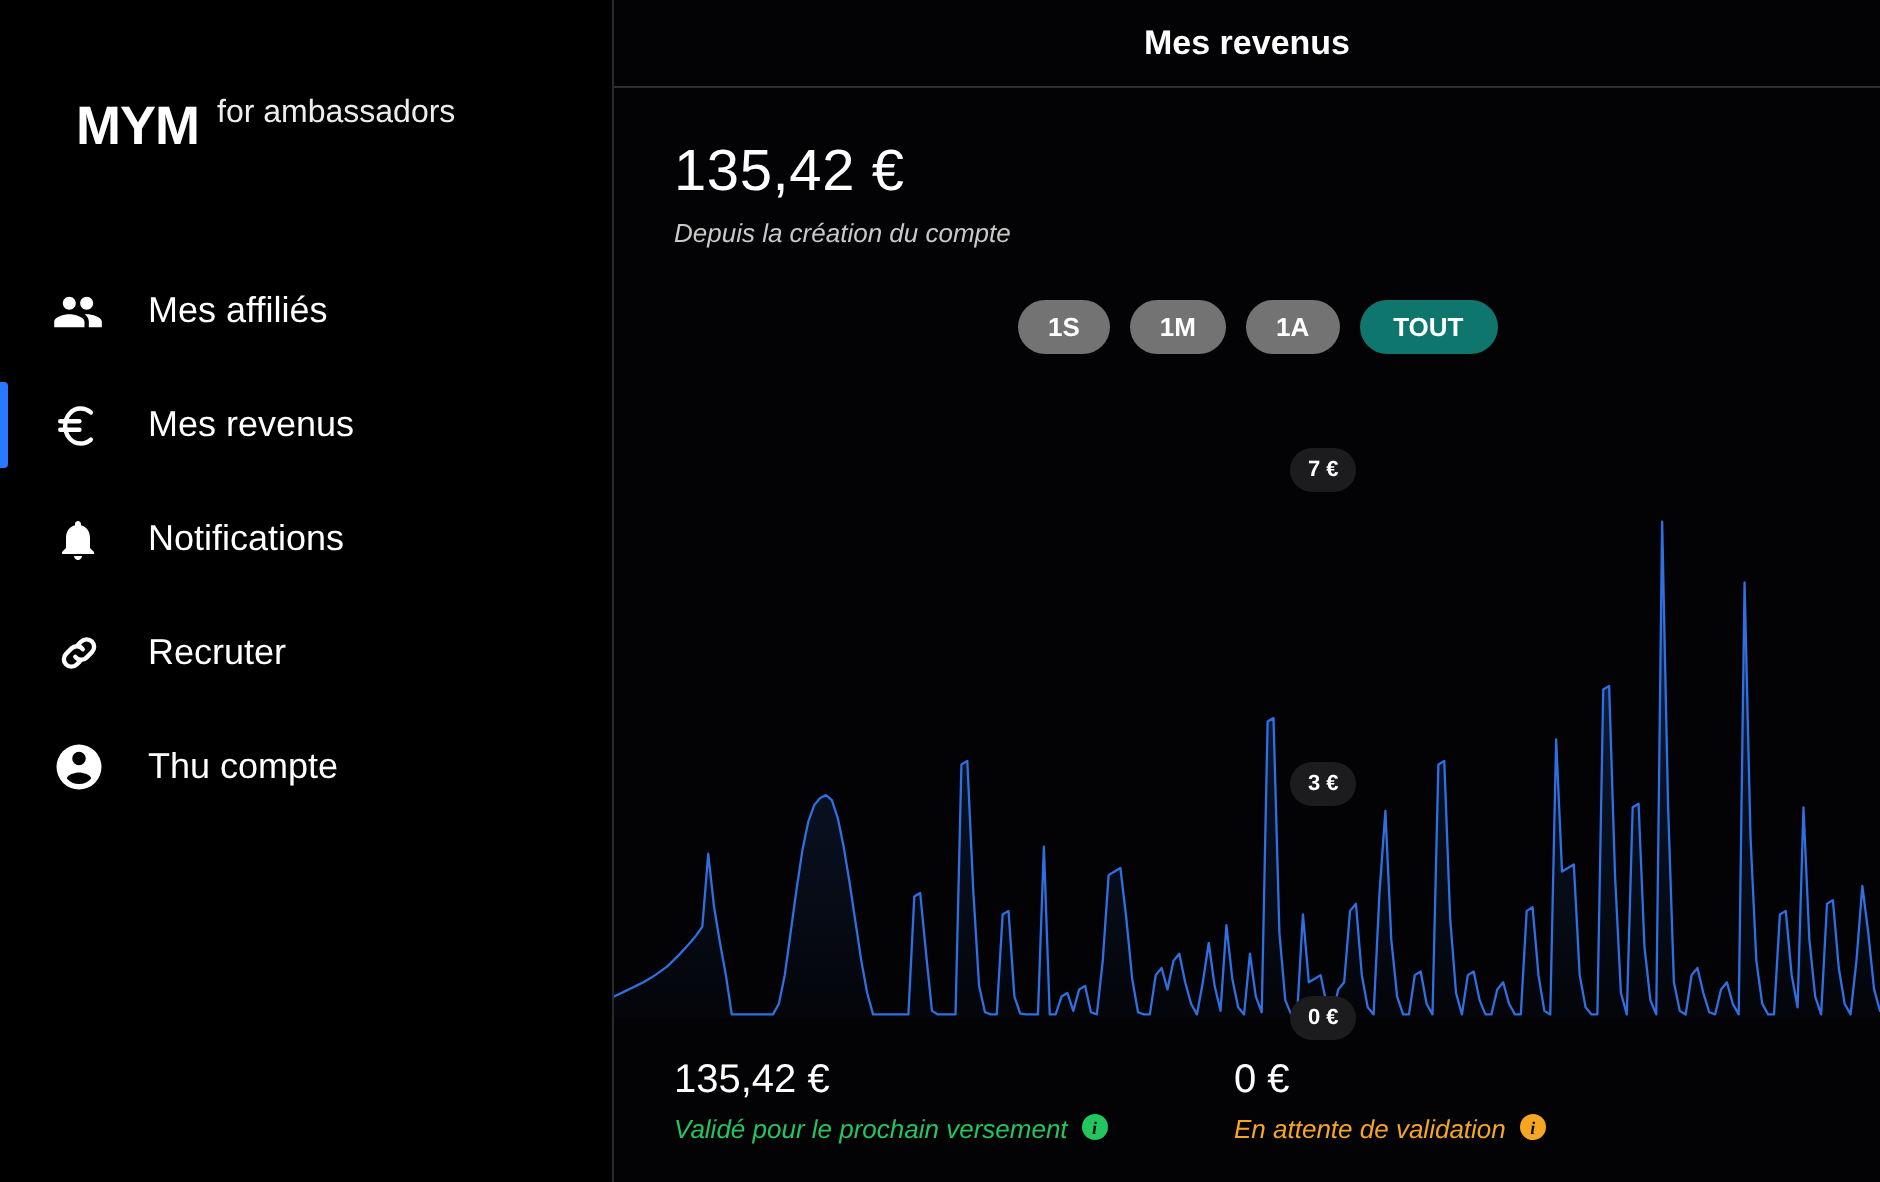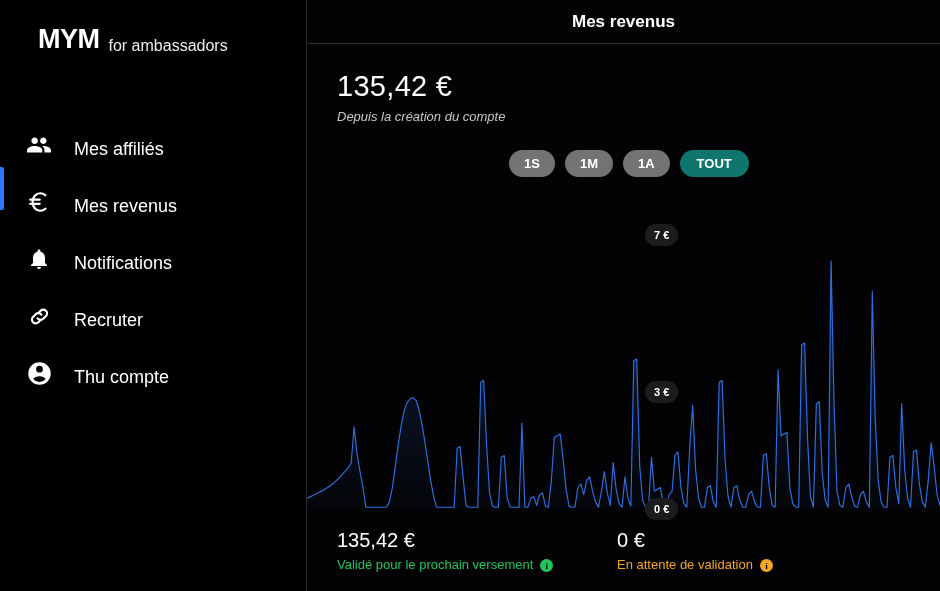--- a/index.html
+++ b/index.html
@@ -12,30 +12,30 @@
   .app { display:flex; width:940px; height:591px; }
 
   
   .sidebar {
     width:307px; height:591px;
     background:#000000;
     border-right:1px solid #2a2a2a;
     position:relative;
     flex:0 0 307px;
   }
-  .brand { padding:24px 0 0 38px; display:flex; align-items:flex-end; gap:9px; }
+  .brand { padding:24px 0 0 38px; display:flex; align-items:flex-start; gap:9px;margin-top:24px; }
   .brand-mark {
     font-size:27px; font-weight:bold; color:#ffffff;
     letter-spacing:-0.5px;
   }
   .brand-sub { font-size:16px; color:#ededed; font-weight:400; }
 
   .nav { margin-top:48px; }
   .nav-item {
-    height:57px; display:flex; align-items:flex-end;
+    height:57px; display:flex; align-items:center;
     padding-left:24px; gap:20px; position:relative;
     cursor:pointer;
   }
   .nav-item.active::before {
     content:""; position:absolute; left:0; top:7px; bottom:7px;
     width:4px; background:#2979ff; border-radius:0 2px 2px 0;
   }
   .nav-icon {
     width:30px; height:30px; display:flex;
     align-items:center; justify-content:center;
@@ -81,21 +81,21 @@
     position:absolute; height:22px; padding:0 9px;
     border-radius:11px; background:#1c1c1e;
     color:#ffffff; font-size:11px; font-weight:bold;
     display:flex; align-items:center; justify-content:center;
   }
 
   
   .stats { position:absolute; left:30px; right:0; top:485px; display:flex; }
   .stat { width:280px; }
   .stat-amount { font-size:20px; color:#ffffff; font-weight:400; }
-  .stat-line { display:flex; align-items:flex-end; gap:7px; margin-top:5px; }
+  .stat-line { display:flex; align-items:flex-start; gap:7px; margin-top:5px;font-style:italic; }
   .stat-label { font-size:13px; }
   .stat-label.ok { color:#22c55e; }
   .stat-label.warn { color:#f5a623; }
   .info-dot {
     width:13px; height:13px; border-radius:50%;
     display:flex; align-items:center; justify-content:center;
     font-size:9px; font-weight:bold; color:#0b0b0b;
     font-family:"Liberation Serif", serif;
   }
   .info-dot.ok { background:#22c55e; }

